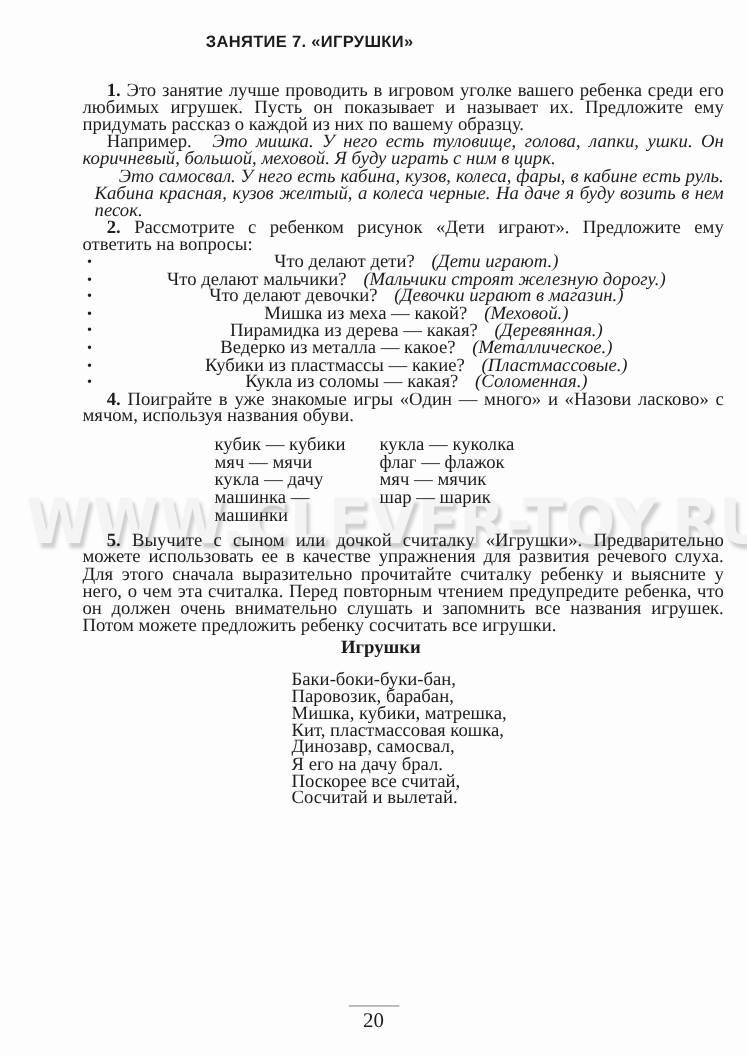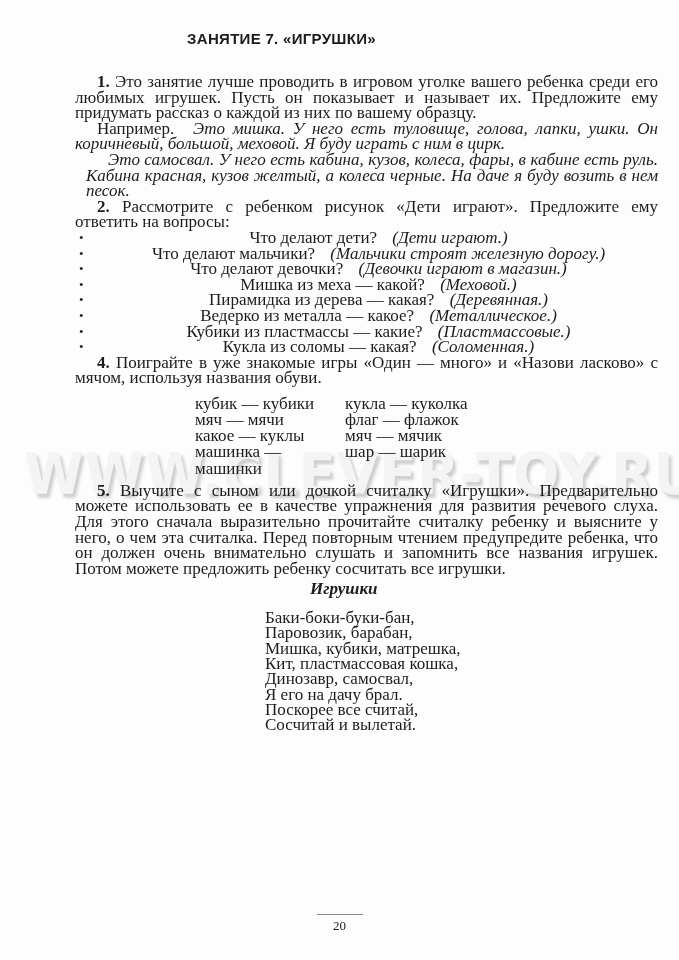--- a/index.html
+++ b/index.html
@@ -59,37 +59,36 @@
   .pairs{
     display:flex;
     margin:10px 0 6px 120px;
   }
   .pairs .col1{width:150px;}
   .pairs .col2{}
   .pair-line{line-height:16.2px;}
   .poem-title{
     margin:5px 0 0 235px;
     font-weight:bold;
-    font-style:italic;
   }
   .poem{
     margin:13px 0 0 190px;
   }
   .poem-line{line-height:15.3px;}
   .footer{
     position:absolute;top:914px;left:0;width:679px;
     text-align:center;z-index:2;
   }
   .footer-rule{
     width:46px;height:0;
     border-top:1px solid #8a8a8a;
     margin:0 auto 3px auto;
   }
   .page-number{
-    font-size:13px;
+    font-size:19px;
   }
 </style>
 </head>
 <body>
 
 <div class="page">
 
   <div class="watermark">WWW.CLEVER-TOY.RU</div>
 
   <h1 class="title">ЗАНЯТИЕ 7. «ИГРУШКИ»</h1>
@@ -115,21 +114,21 @@
     <div class="li"><span>Ведерко из металла — какое?</span> <span class="it">(Металлическое.)</span></div>
     <div class="li"><span>Кубики из пластмассы — какие?</span> <span class="it">(Пластмассовые.)</span></div>
     <div class="li"><span>Кукла из соломы — какая?</span> <span class="it">(Соломенная.)</span></div>
 
     <p class="para"><b class="num">4.</b> <span>Поиграйте в уже знакомые игры «Один — много» и «Назови ласково» с мячом, используя названия обуви.</span></p>
 
     <div class="pairs">
       <div class="col1">
         <div class="pair-line">кубик — кубики</div>
         <div class="pair-line">мяч — мячи</div>
-        <div class="pair-line">какое — куклы</div>
+        <div class="pair-line">кукла — дачу</div>
         <div class="pair-line">машинка — машинки</div>
       </div>
       <div class="col2">
         <div class="pair-line">кукла — куколка</div>
         <div class="pair-line">флаг — флажок</div>
         <div class="pair-line">мяч — мячик</div>
         <div class="pair-line">шар — шарик</div>
       </div>
     </div>
 

